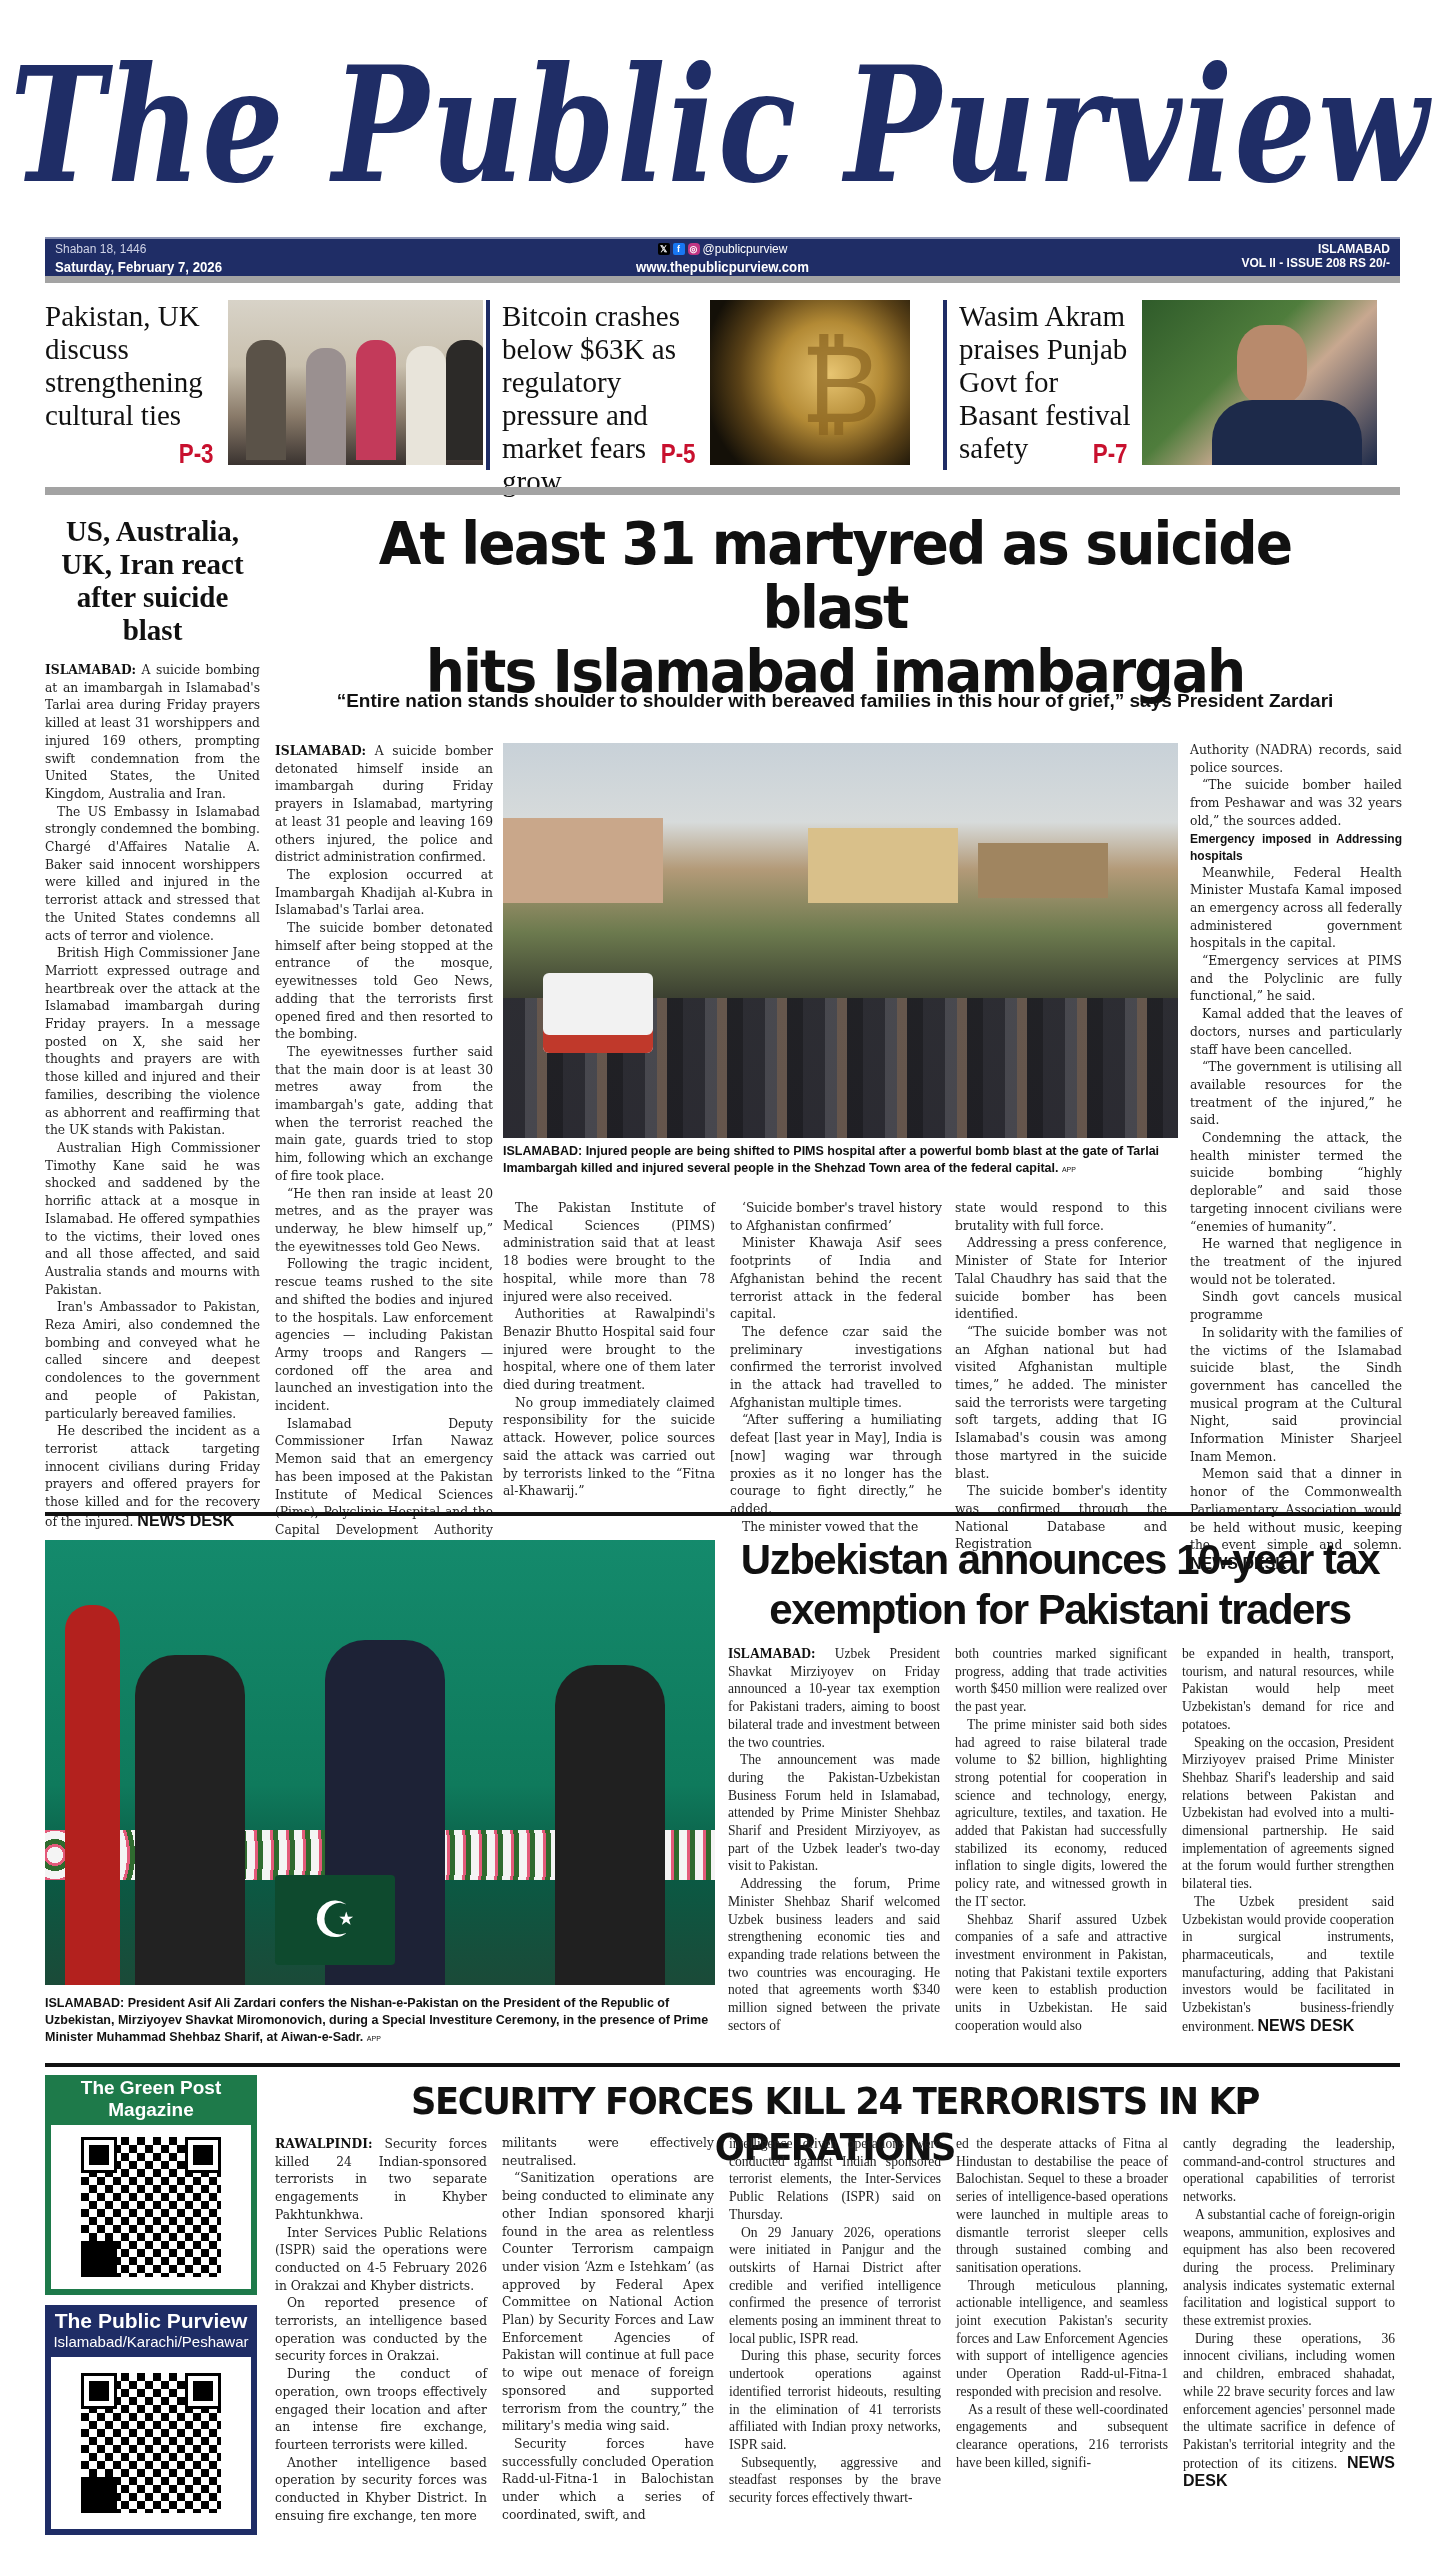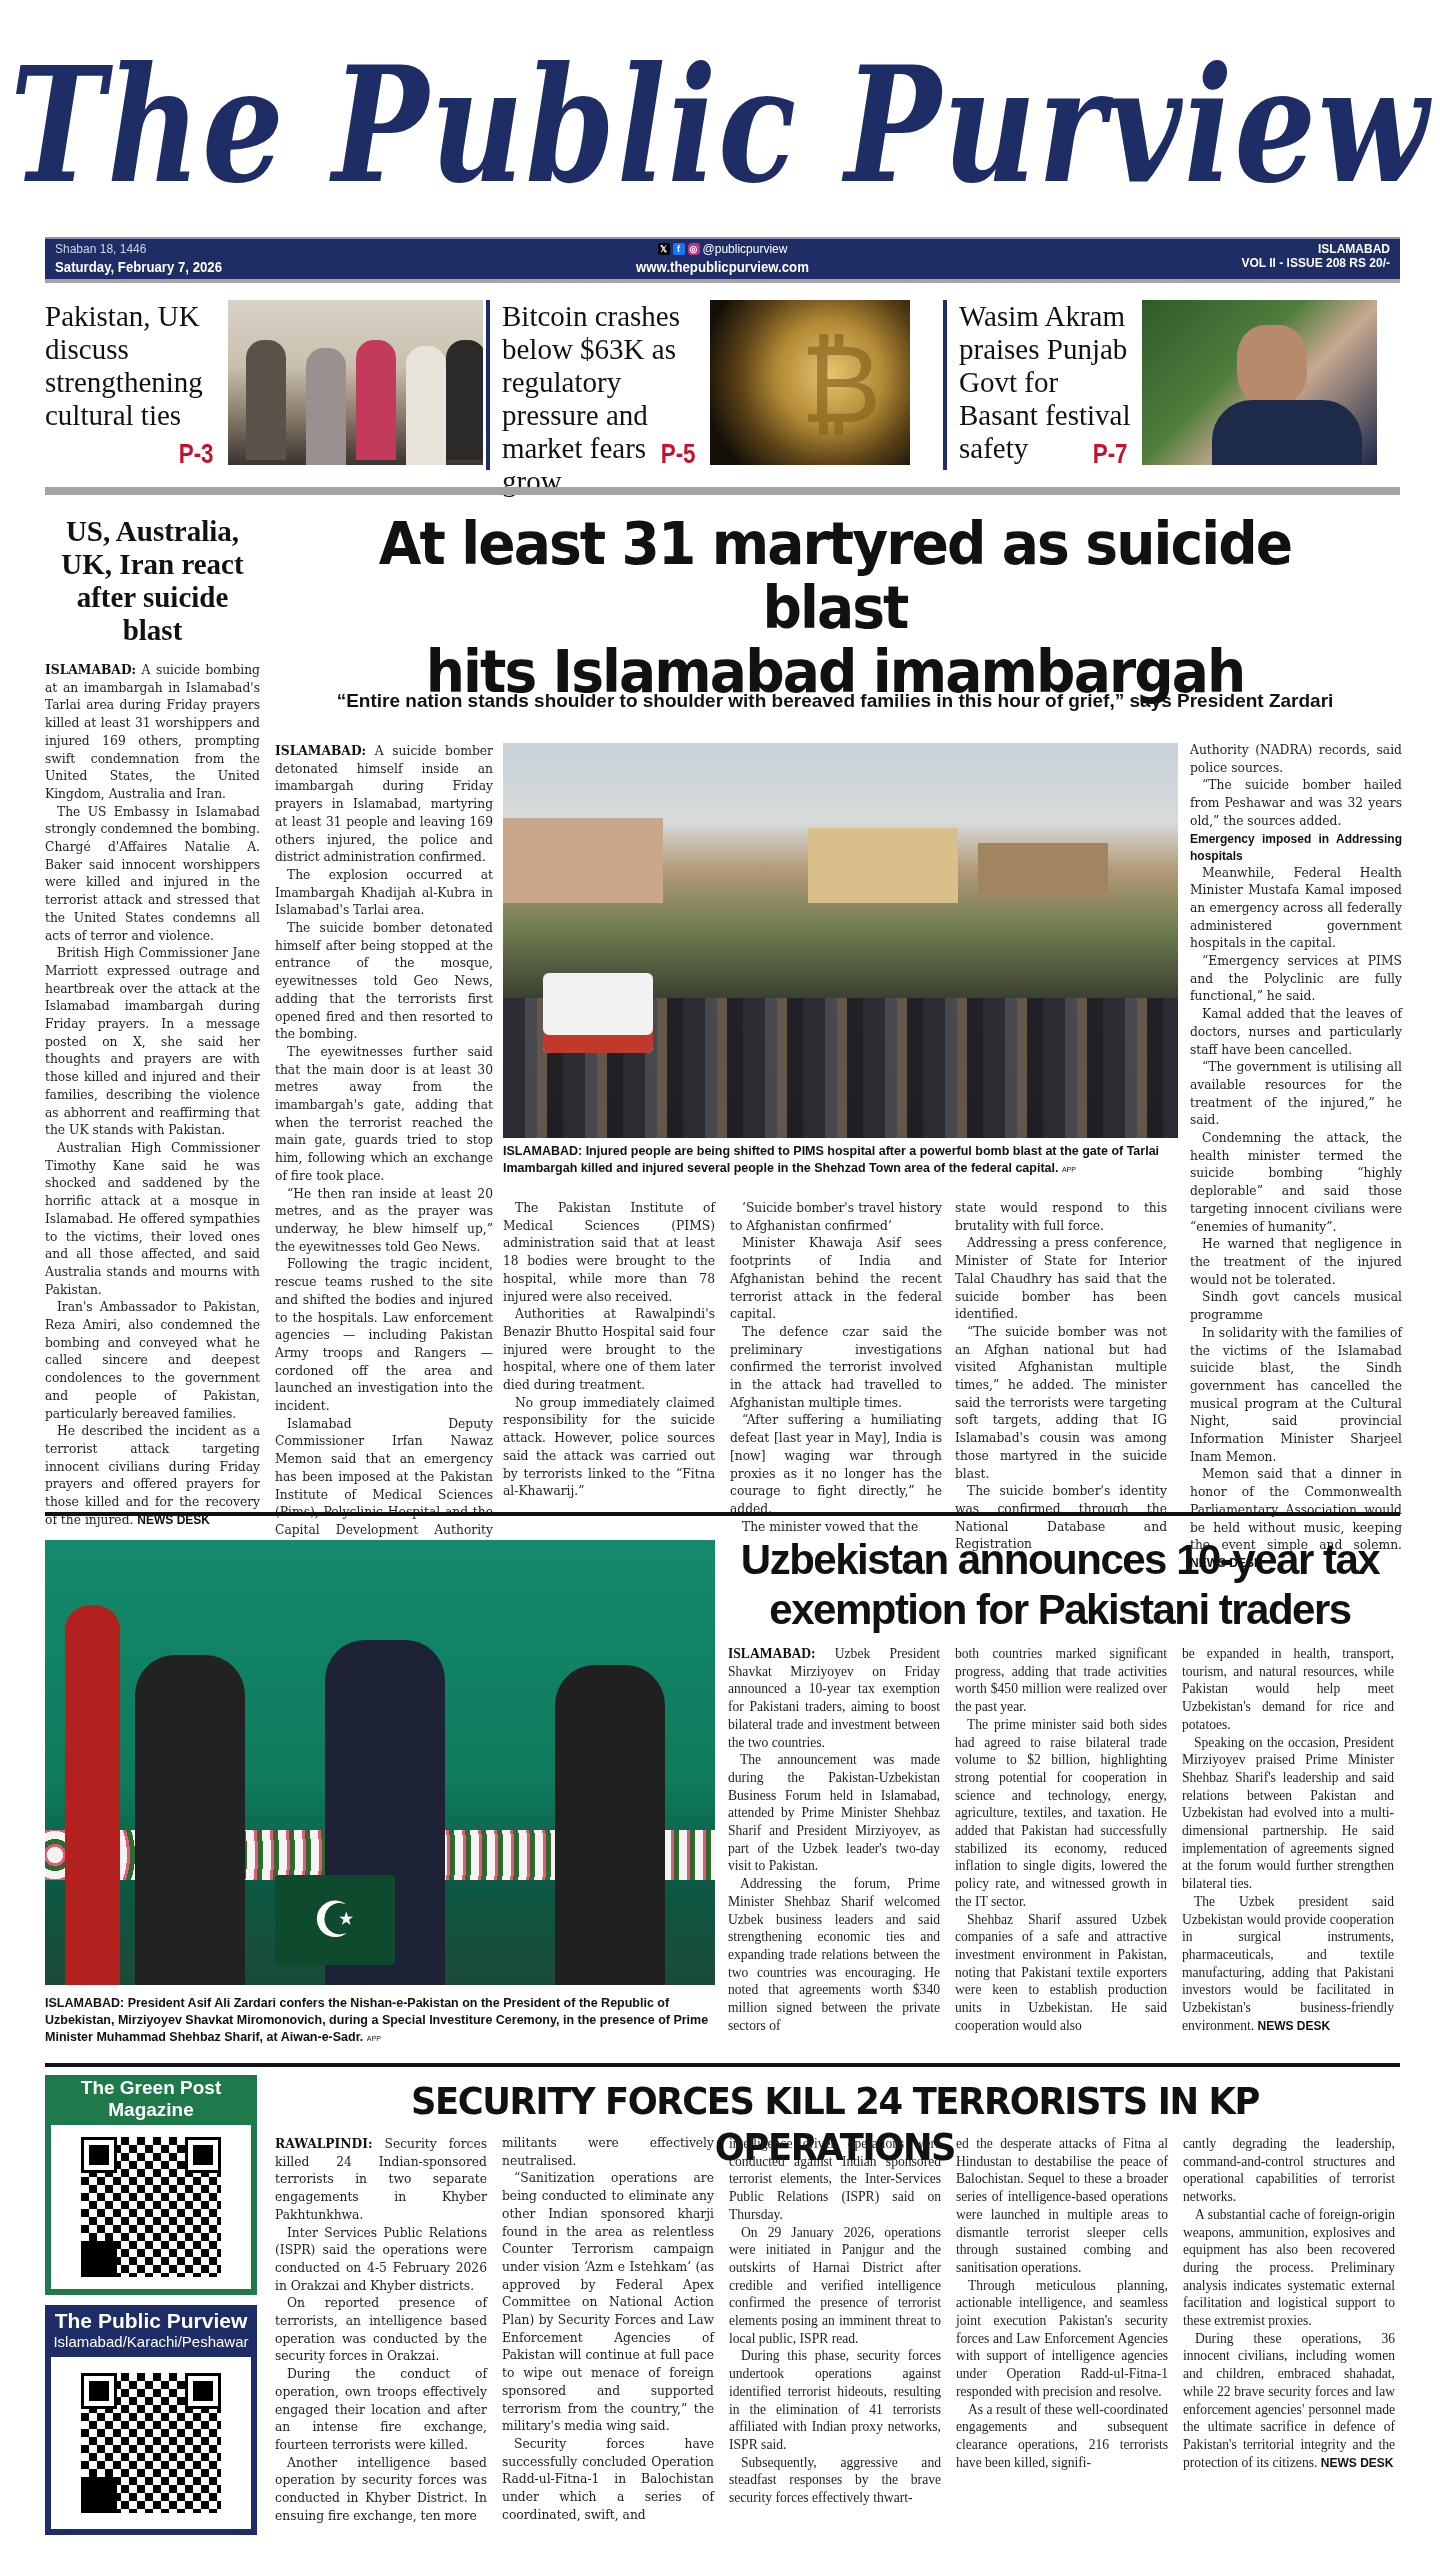--- a/index.html
+++ b/index.html
@@ -2,21 +2,21 @@
 <html><head>
 <meta charset="utf-8">
 <style>
   * { box-sizing: border-box; margin: 0; padding: 0; }
   html, body { width: 1440px; height: 2560px; background: #ffffff; overflow: hidden; }
   body { font-family: "DejaVu Serif", serif; color: #1a1a1a; position: relative; }
 
   .masthead { position: absolute; left: 40px; top: 20px; width: 1360px; height: 210px; display: flex; align-items: center; justify-content: center; }
   .masthead-title { font-family: "DejaVu Serif", serif; font-weight: bold; font-size: 128px; color: #1f2d66; letter-spacing: 2px; transform: scaleY(1.25); white-space: nowrap; font-style: italic; }
 
-  .infobar { position: absolute; left: 45px; top: 237px; width: 1355px; height: 46px; background: #1f2d66; color: #fff; font-family: "Liberation Sans", sans-serif; border-top: 2px solid #8d95b5; border-bottom: 4px solid #a3a3a3; }
+  .infobar { position: absolute; left: 45px; top: 237px; width: 1355px; height: 46px; background: #1f2d66; color: #fff; font-family: "Liberation Sans", sans-serif; border-top: 2px solid #8d95b5; border-bottom: 7px solid #a3a3a3; }
   .infobar .left { position: absolute; left: 10px; top: 3px; }
   .infobar .hijri { font-size: 12px; color: #cfd3e6; }
   .infobar .date { font-size: 15px; font-weight: bold; margin-top: 2px; transform: scaleX(0.88); transform-origin: left; }
   .infobar .center { position: absolute; left: 0; right: 0; top: 3px; text-align: center; }
   .infobar .social { font-size: 12px; display: flex; align-items: center; justify-content: center; gap: 3px; }
   .soc-icon { display: inline-block; width: 12px; height: 12px; font-size: 9px; line-height: 12px; text-align: center; color: #fff; font-weight: bold; border-radius: 2px; }
   .soc-x { background: #000; }
   .soc-fb { background: #1877f2; }
   .soc-ig { background: #c13584; border-radius: 4px; }
   .infobar .site { font-size: 15px; font-weight: bold; margin-top: 2px; transform: scaleX(0.88); }
@@ -40,21 +40,21 @@
   .img-wasim::after { content: ""; position: absolute; left: 70px; top: 100px; width: 150px; height: 70px; background: #1d2a4a; border-radius: 40px 40px 0 0; }
 
   .rule-grey { position: absolute; left: 45px; top: 487px; width: 1355px; height: 8px; background: #a3a3a3; }
 
   .side-story { position: absolute; left: 45px; top: 515px; width: 215px; }
   .side-head { font-family: "Liberation Serif", serif; font-size: 29px; line-height: 33px; text-align: center; color: #111; margin-bottom: 14px; }
   .body-text { font-family: "DejaVu Serif", serif; font-size: 12.3px; line-height: 17.7px; text-align: justify; hyphens: auto; color: #222; }
   .body-text p { text-indent: 12px; }
   .body-text p:first-child { text-indent: 0; }
   .dateline { font-weight: bold; color: #111; }
-  .sign { font-family: "Liberation Sans", sans-serif; font-weight: bold; font-size: 12px; color: #111; }
+  .sign { font-family: "Liberation Sans", sans-serif; font-weight: bold; font-size: 16px; color: #111; }
   .subhead { font-family: "Liberation Sans", sans-serif; font-weight: bold; font-size: 12px; line-height: 17px; color: #111; text-indent: 0 !important; }
 
   .lead-head { position: absolute; left: 270px; top: 512px; width: 1130px; text-align: center; font-family: "DejaVu Sans", sans-serif; font-weight: bold; font-size: 58px; line-height: 64px; letter-spacing: -2px; color: #111; transform: scaleX(0.95); }
   .lead-deck { position: absolute; left: 270px; top: 690px; width: 1130px; text-align: center; font-family: "Liberation Sans", sans-serif; font-weight: bold; font-size: 19px; color: #111; }
 
   .col { position: absolute; }
   .lead-photo { position: absolute; left: 503px; top: 743px; width: 675px; height: 395px; overflow: hidden; background: linear-gradient(180deg, #c8d1d8 0%, #d7dbdb 20%, #b39a78 32%, #6c7a4e 48%, #3a3e30 65%, #2a2826 100%); }
   .lead-photo::before { content: ""; position: absolute; left: 0; top: 75px; width: 160px; height: 85px; background: #c9a78a; box-shadow: 300px 5px 0 -5px #d9c08a, 460px 10px 0 -15px #a08560; }
   .lead-photo::after { content: ""; position: absolute; left: 40px; top: 230px; width: 110px; height: 80px; background: #f2f2f2; border-radius: 6px; box-shadow: inset 0 -18px 0 #c0392b; }
   .crowd { position: absolute; left: 0; bottom: 0; width: 100%; height: 140px; background: repeating-linear-gradient(90deg, #2b2b33 0 22px, #4a4a52 22px 34px, #6b5a50 34px 44px, #1e1e24 44px 60px); opacity: 0.9; }

